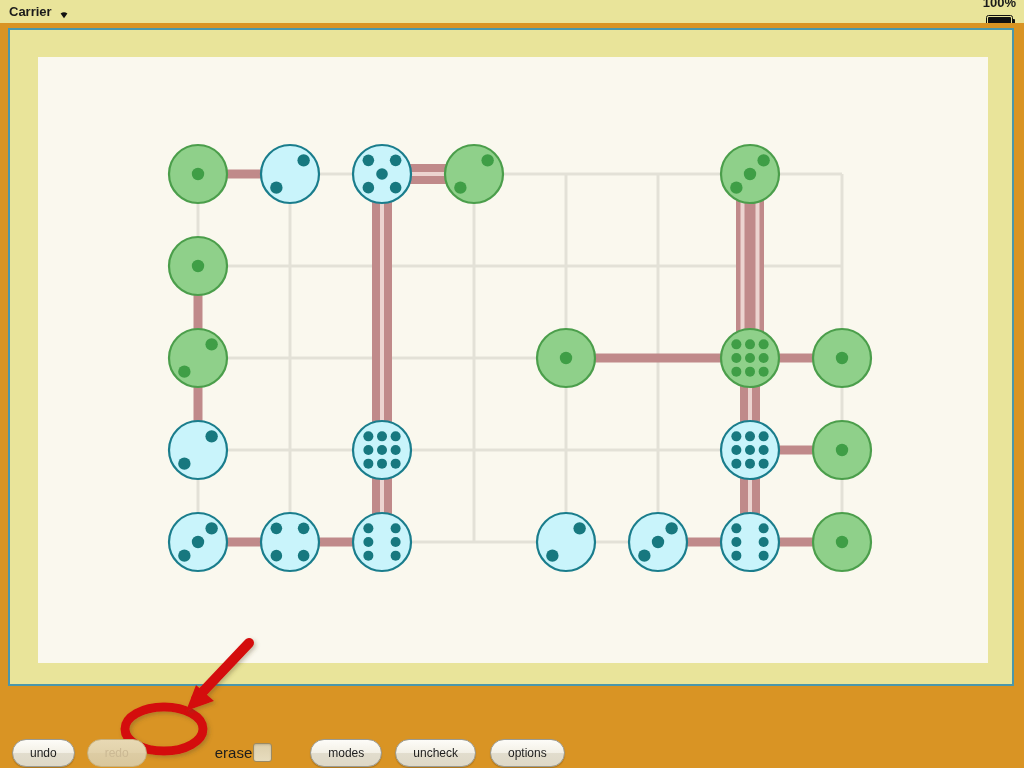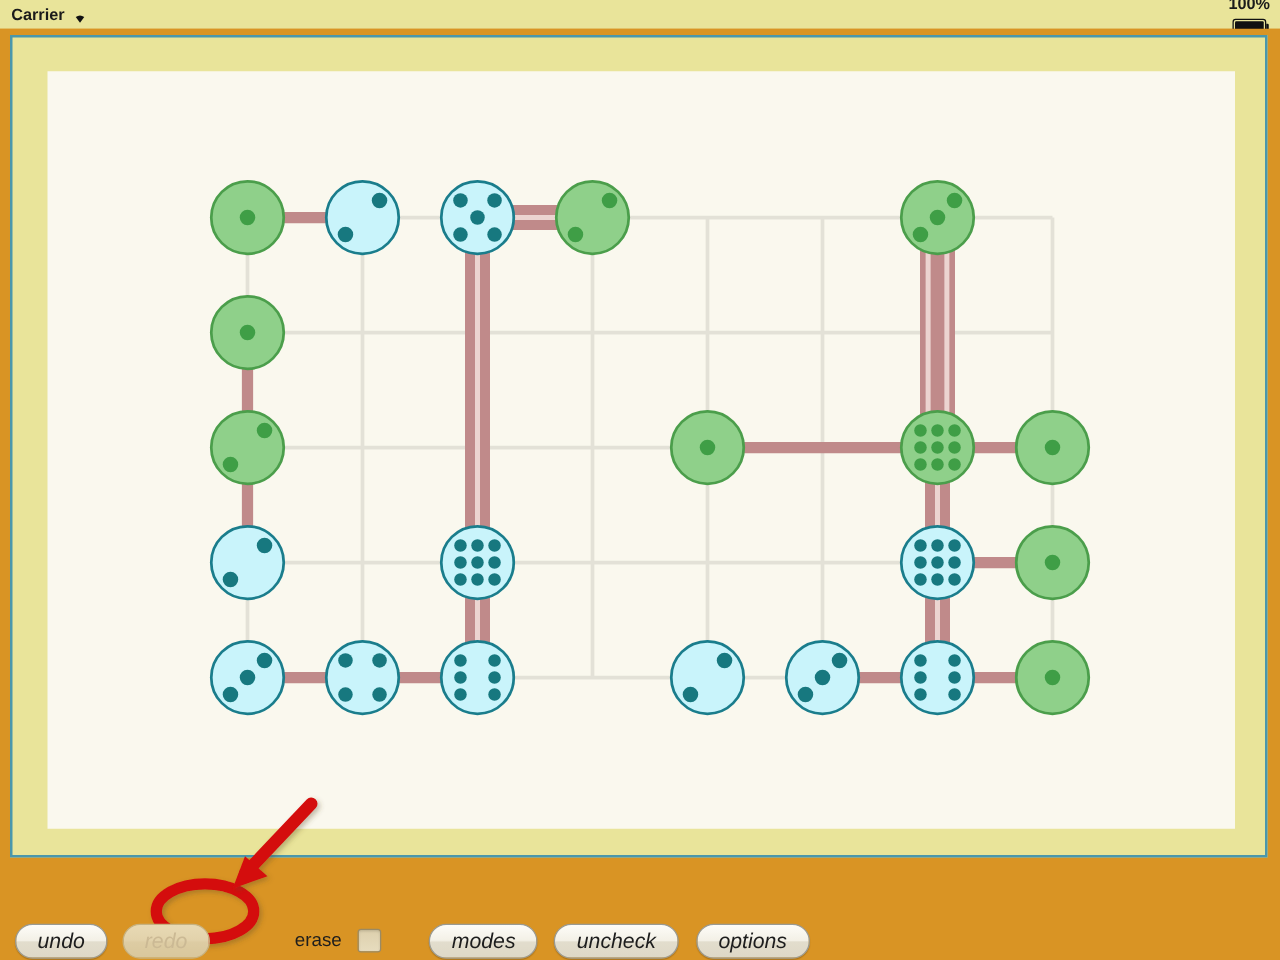--- a/index.html
+++ b/index.html
@@ -80,33 +80,32 @@
     width: 1024px; height: 45px;
     display: flex; align-items: center;
   }
   .btn {
     display: inline-flex; align-items: center; justify-content: center;
     height: 28px; padding: 0 17px;
     border-radius: 15px;
     border: 1px solid #9a9a92;
     background: linear-gradient(to bottom, #fdfcf8 0%, #f3f0e6 48%, #e2ddcd 52%, #ded8c6 100%);
     box-shadow: 0 1px 1px rgba(0,0,0,0.22);
-    font-size: 17px; color: #1d1d1d;
+    font-size: 12px; color: #1d1d1d;
     cursor: pointer;
     box-sizing: border-box;
     white-space: nowrap;
-    font-style: italic;
   }
   .btn.disabled {
     background: linear-gradient(to bottom, #e8d9b4 0%, #e2d2ab 48%, #ddcca3 52%, #d9c79c 100%);
     border-color: #c6b17f;
     color: #cbb994;
     box-shadow: none;
   }
-  .erase-group { display: inline-flex; align-items: center; gap: 13px; font-size: 15px; color: #1d1d1d; }
+  .erase-group { display: inline-flex; align-items: center; gap: 1px; font-size: 15px; color: #1d1d1d; }
   .checkbox {
     width: 17px; height: 17px;
     border: 1px solid #9b8a63;
     border-radius: 3px;
     background: linear-gradient(to bottom, #ddd0ad, #e7dcbe);
     box-shadow: inset 0 1px 2px rgba(0,0,0,0.15);
     display: inline-block;
     cursor: pointer;
   }
 </style>

